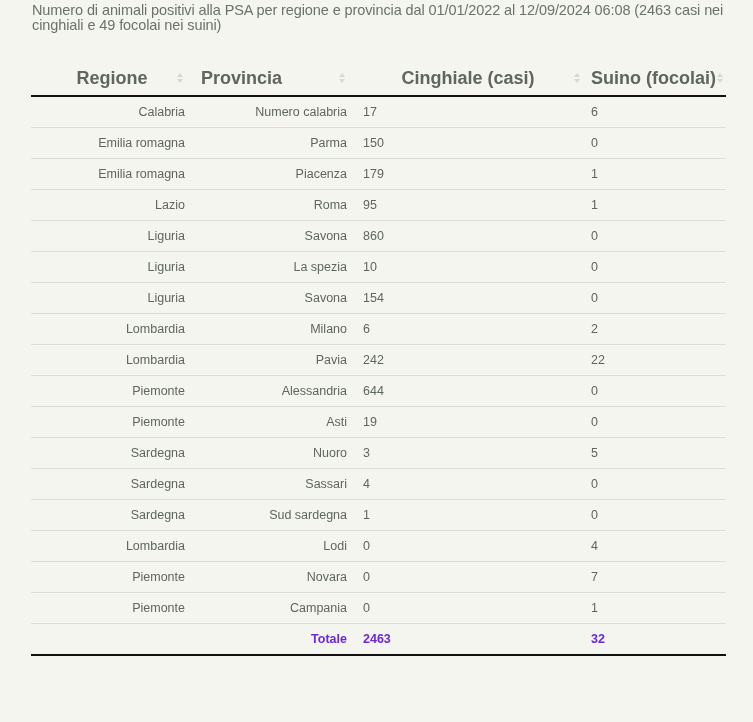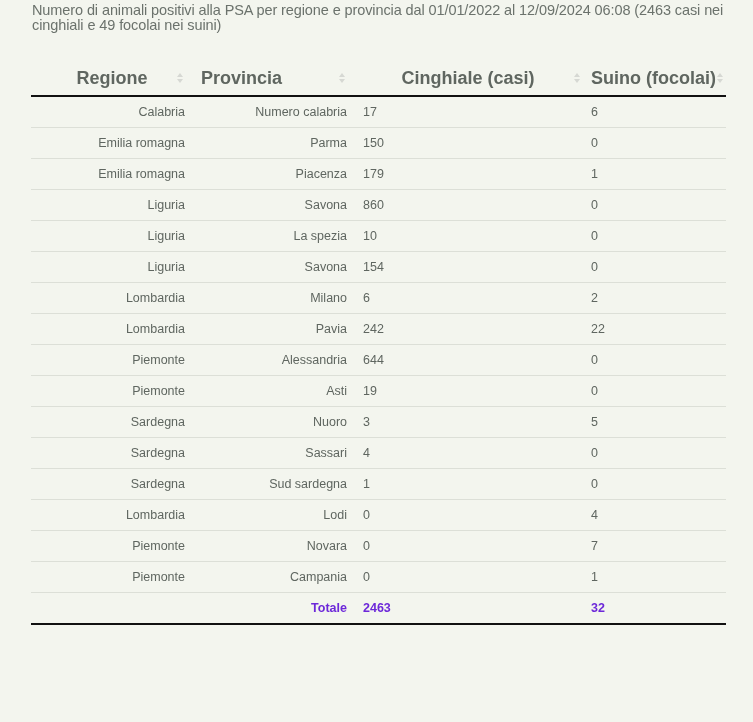--- a/index.html
+++ b/index.html
@@ -126,20 +126,26 @@
       <tr>
         <td class="c-text">Emilia romagna</td>
         <td class="c-text">Parma</td>
         <td class="c-num">150</td>
         <td class="c-num">0</td>
       </tr>
       <tr>
         <td class="c-text">Emilia romagna</td>
         <td class="c-text">Piacenza</td>
         <td class="c-num">179</td>
+        <td class="c-num">1</td>
+      </tr>
+      <tr>
+        <td class="c-text">Lazio</td>
+        <td class="c-text">Roma</td>
+        <td class="c-num">95</td>
         <td class="c-num">1</td>
       </tr>
       <tr>
         <td class="c-text">Liguria</td>
         <td class="c-text">Savona</td>
         <td class="c-num">860</td>
         <td class="c-num">0</td>
       </tr>
       <tr>
         <td class="c-text">Liguria</td>

